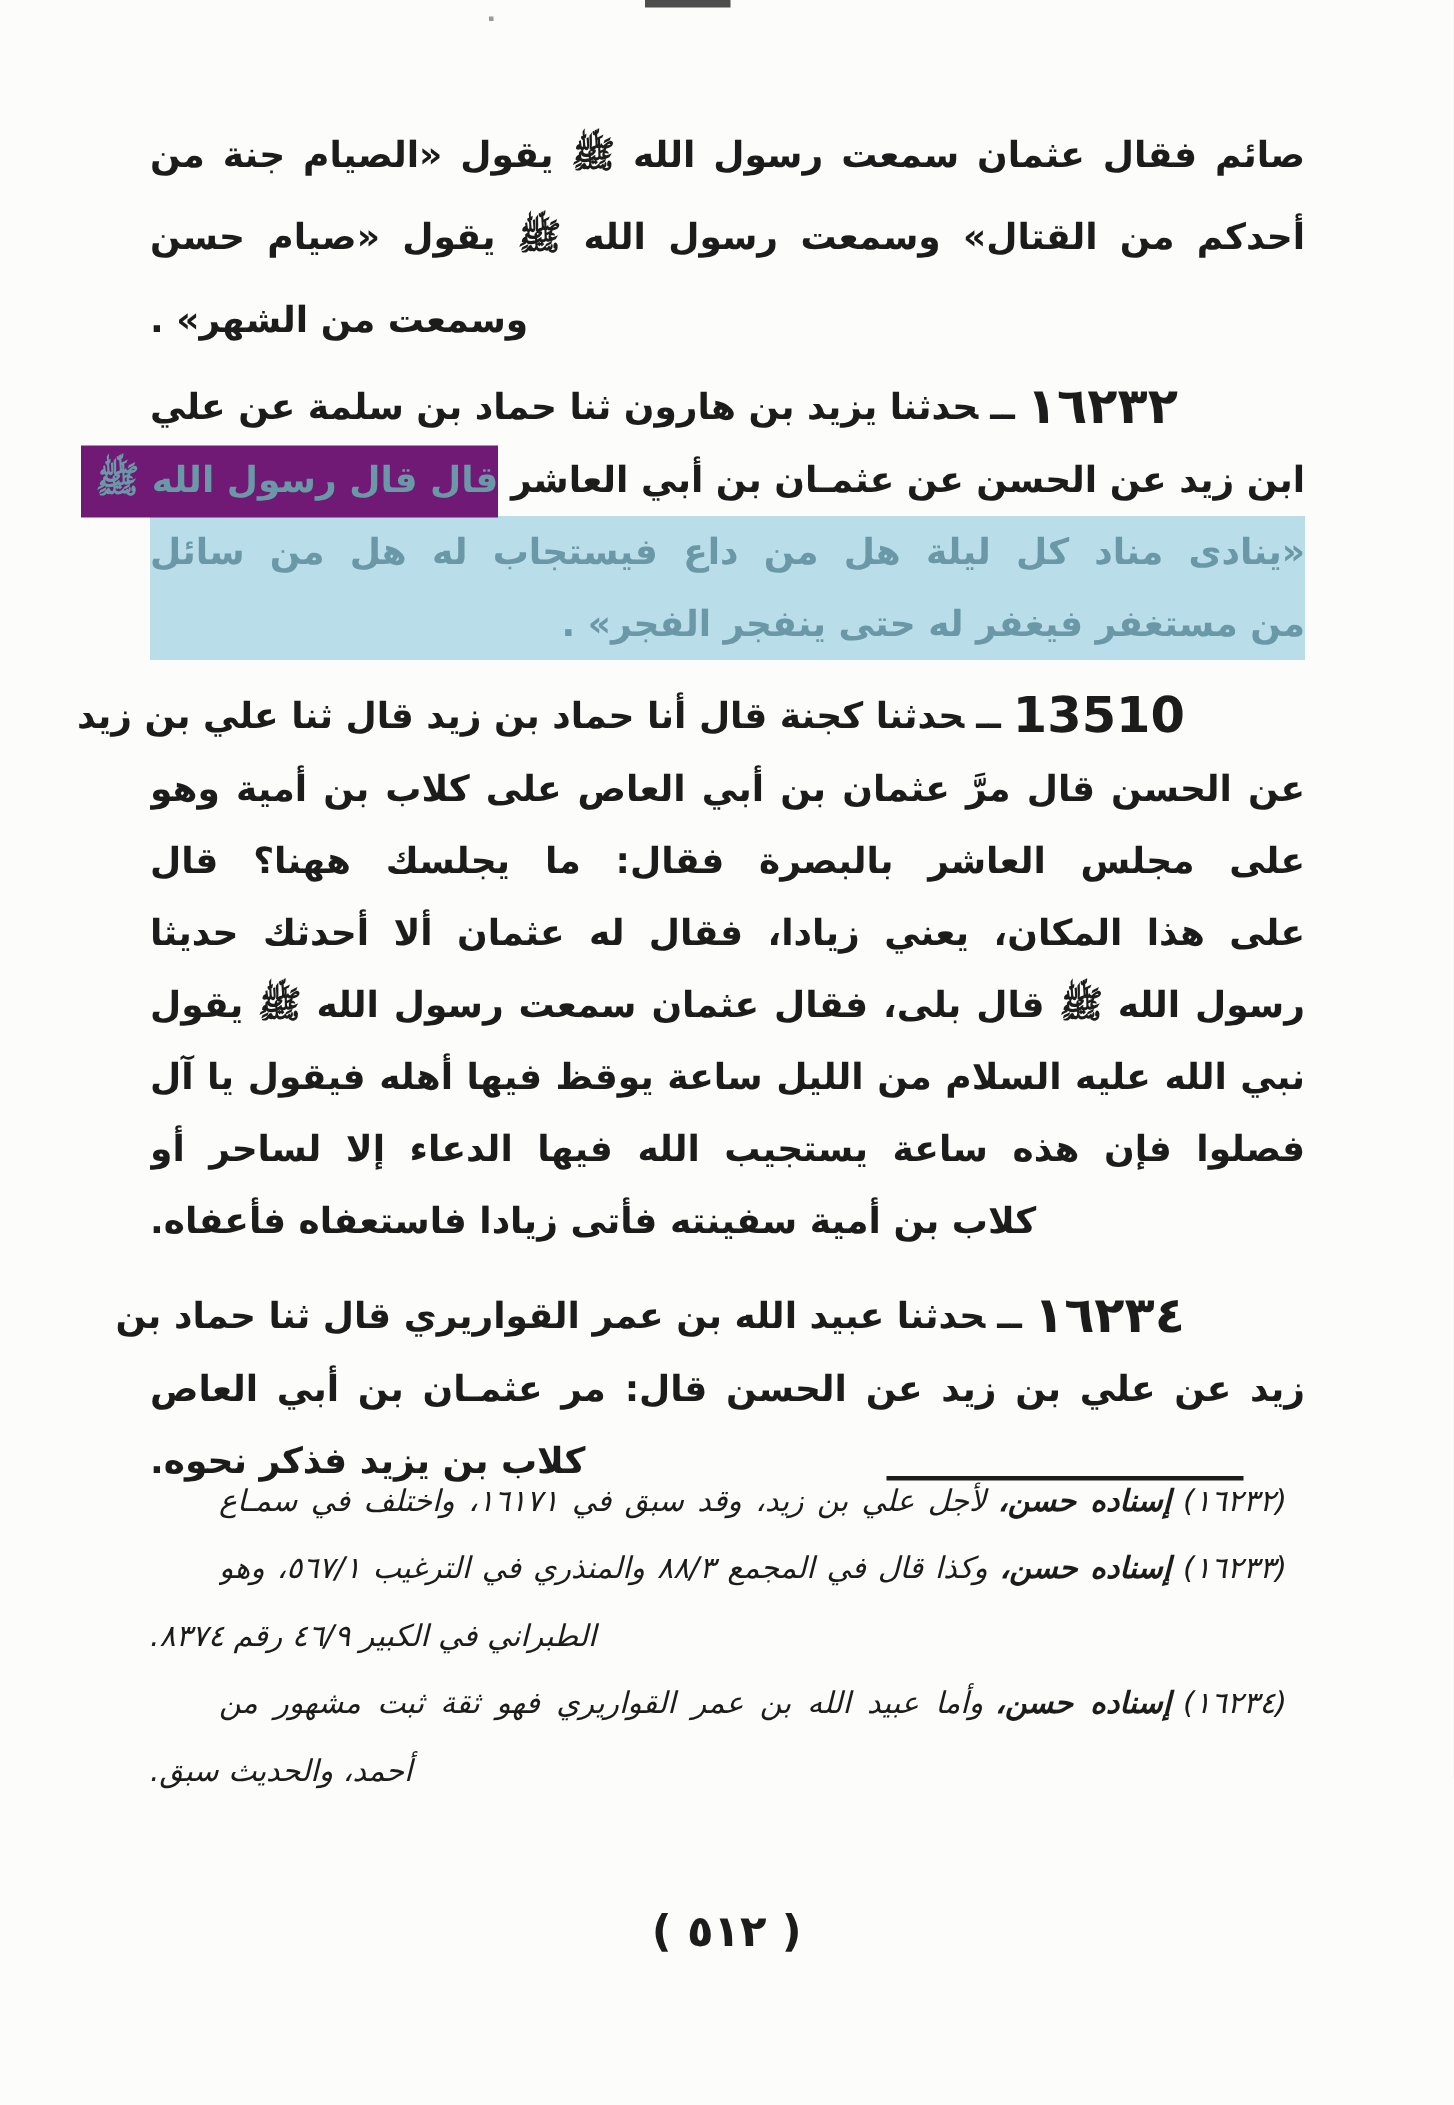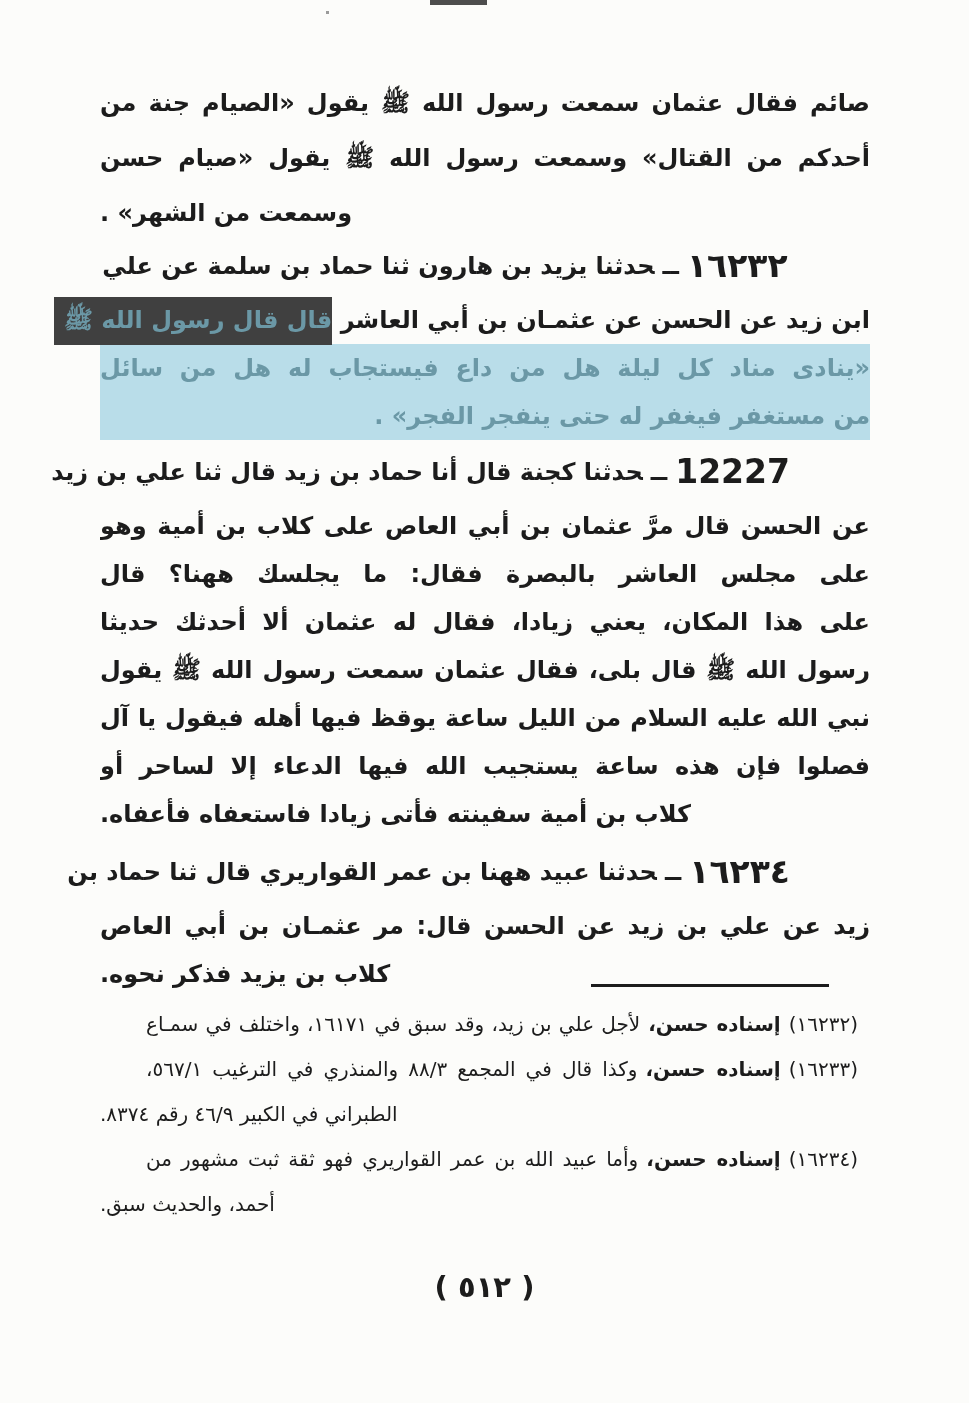--- a/index.html
+++ b/index.html
@@ -21,27 +21,27 @@
 
   
   .matn{font-size:24px;font-weight:700;}
   .iline{height:55px;line-height:55px;}
   .bline{height:48px;line-height:48px;}
   .just{text-align:justify;text-align-last:justify;overflow:hidden;}
   .start{text-align:right;white-space:nowrap;}
   .endl{text-align:left;white-space:nowrap;}
   .center{text-align:left;white-space:nowrap;}
 
-  .hline{height:50px;line-height:40px;text-align:center;white-space:nowrap;text-indent:80px;}
+  .hline{height:50px;line-height:50px;text-align:left;white-space:nowrap;text-indent:80px;}
   .hnum{font-size:33px;letter-spacing:2px;vertical-align:-3px;}
   .hdash{padding:0 8px;}
 
   
   .hl-inline{
-    background:#404040;color:#6b98a6;
+    background:#701a75;color:#6b98a6;
     padding:9px 0 11px 10px;
   }
   .hl-line{background:#b9dde9;color:#6b98a6;}
 
   
   .foot-sep{position:absolute;right:140px;top:984px;width:238px;height:3px;background:#1c1c1c;}
   .foot{font-size:20px;font-weight:400;}
   .fline{height:45px;line-height:45px;}
   .f1{margin-right:12px;margin-left:46px;text-align:justify;text-align-last:justify;overflow:hidden;}
   .fgrade{font-weight:700;}
@@ -73,42 +73,42 @@
     <div class="bline start">
       <span>ابن زيد عن الحسن عن عثمـان بن أبي العاشر</span>
       <span class="hl-inline">قال قال رسول الله ﷺ</span>
     </div>
     <div class="bline just hl-line">«ينادى مناد كل ليلة هل من داع فيستجاب له هل من سائل فيعطى هل</div>
     <div class="bline start hl-line">من مستغفر فيغفر له حتى ينفجر الفجر» .</div>
   </div>
 
   <div class="col matn" style="top:452px;">
     <div class="hline">
-      <span class="hnum">12227</span><span class="hdash">ــ</span><span>حدثنا كجنة قال أنا حماد بن زيد قال ثنا علي بن زيد</span>
+      <span class="hnum">13510</span><span class="hdash">ــ</span><span>حدثنا كجنة قال أنا حماد بن زيد قال ثنا علي بن زيد</span>
     </div>
     <div class="bline just">عن الحسن قال مرَّ عثمان بن أبي العاص على كلاب بن أمية وهو جالس</div>
     <div class="bline just">على مجلس العاشر بالبصرة فقال: ما يجلسك ههنا؟ قال استعملني هذا</div>
     <div class="bline just">على هذا المكان، يعني زيادا، فقال له عثمان ألا أحدثك حديثا سمعته من</div>
     <div class="bline just">رسول الله ﷺ قال بلى، فقال عثمان سمعت رسول الله ﷺ يقول «كان لداود</div>
     <div class="bline just">نبي الله عليه السلام من الليل ساعة يوقظ فيها أهله فيقول يا آل داود قوموا</div>
     <div class="bline just">فصلوا فإن هذه ساعة يستجيب الله فيها الدعاء إلا لساحر أو عشار» فركب</div>
     <div class="bline center">كلاب بن أمية سفينته فأتى زيادا فاستعفاه فأعفاه.</div>
   </div>
 
   <div class="col matn" style="top:852px;">
     <div class="hline">
-      <span class="hnum">١٦٢٣٤</span><span class="hdash">ــ</span><span>حدثنا عبيد ههنا بن عمر القواريري قال ثنا حماد بن</span>
+      <span class="hnum">١٦٢٣٤</span><span class="hdash">ــ</span><span>حدثنا عبيد الله بن عمر القواريري قال ثنا حماد بن</span>
     </div>
     <div class="bline just">زيد عن علي بن زيد عن الحسن قال: مر عثمـان بن أبي العاص على</div>
     <div class="bline center">كلاب بن يزيد فذكر نحوه.</div>
   </div>
 
   <div class="foot-sep"></div>
 
-  <div class="col foot" style="top:1002px;">
+  <div class="col foot" style="top:978px;font-style:italic;">
     <div class="fline f1">
       <span class="fmark">(١٦٢٣٢)</span><span class="fgrade fmark">إسناده حسن،</span><span>لأجل علي بن زيد، وقد سبق في ١٦١٧١، واختلف في سمـاع</span>
     </div>
 
     <div class="fline f1">
       <span class="fmark">(١٦٢٣٣)</span><span class="fgrade fmark">إسناده حسن،</span><span>وكذا قال في المجمع ٨٨/٣ والمنذري في الترغيب ٥٦٧/١، وهو عند</span>
     </div>
     <div class="fline center">الطبراني في الكبير ٤٦/٩ رقم ٨٣٧٤.</div>
 
     <div class="fline f1">

